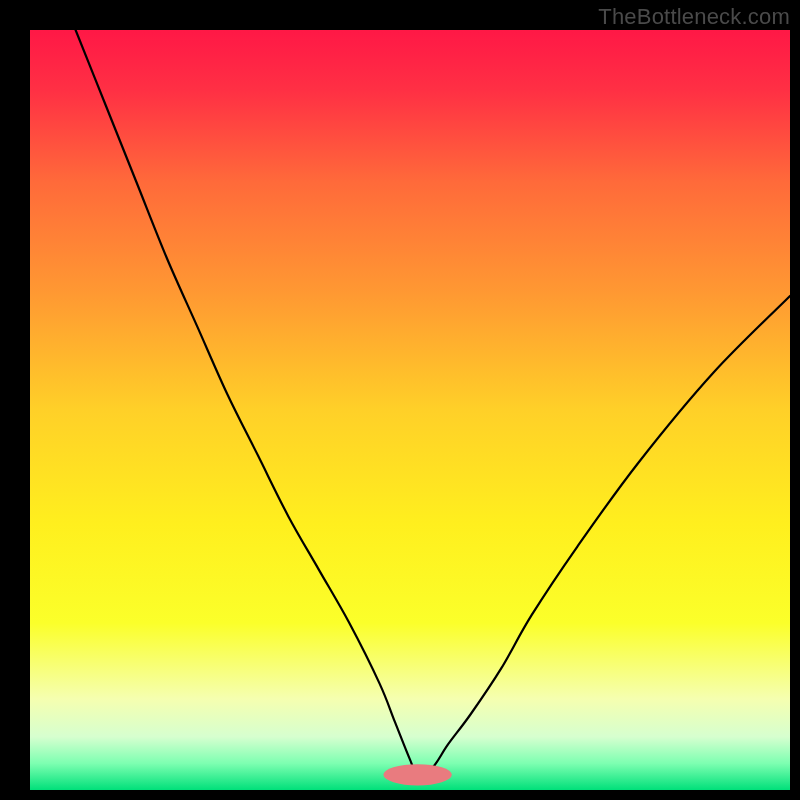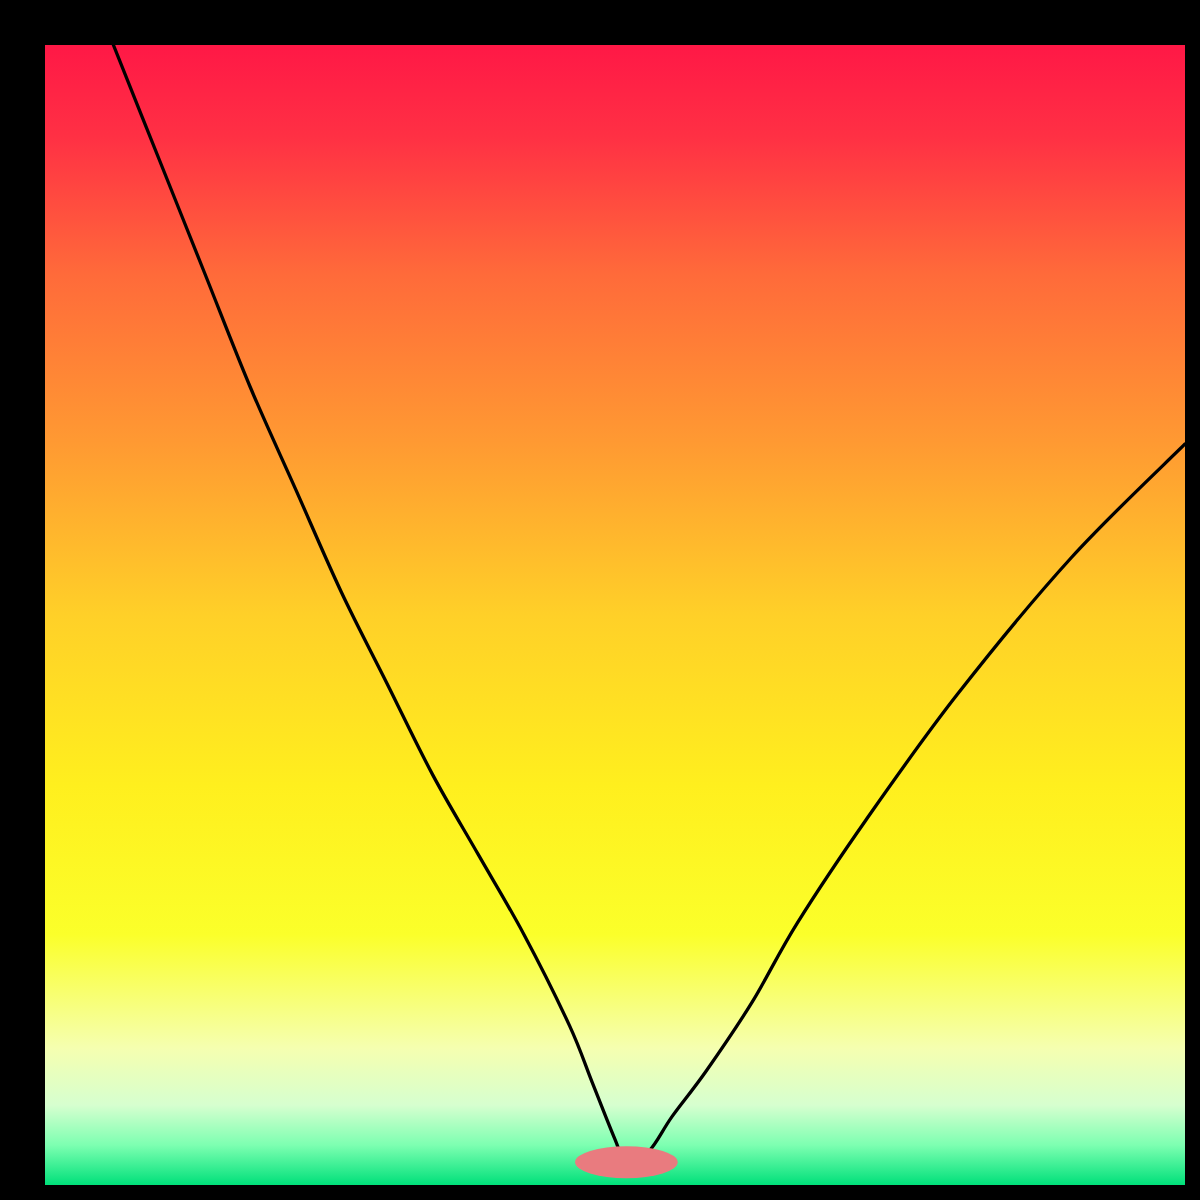--- a/index.html
+++ b/index.html
@@ -35,20 +35,21 @@
     height: 760px;
   }
   svg {
     display: block;
   }
 </style>
 </head>
 <body>
 
 <div class="frame">
+  <div class="watermark">TheBottleneck.com</div>
   <div class="plot-wrap">
     <svg id="plot-svg" width="760" height="760" viewBox="0 0 760 760">
       <defs>
         <linearGradient id="bg-grad" x1="0" y1="0" x2="0" y2="1">
             <stop offset="0%" stop-color="#ff1846"></stop>
             <stop offset="8%" stop-color="#ff3044"></stop>
             <stop offset="20%" stop-color="#ff6a3a"></stop>
             <stop offset="35%" stop-color="#ff9a32"></stop>
             <stop offset="50%" stop-color="#ffd028"></stop>
             <stop offset="65%" stop-color="#ffef1e"></stop>

